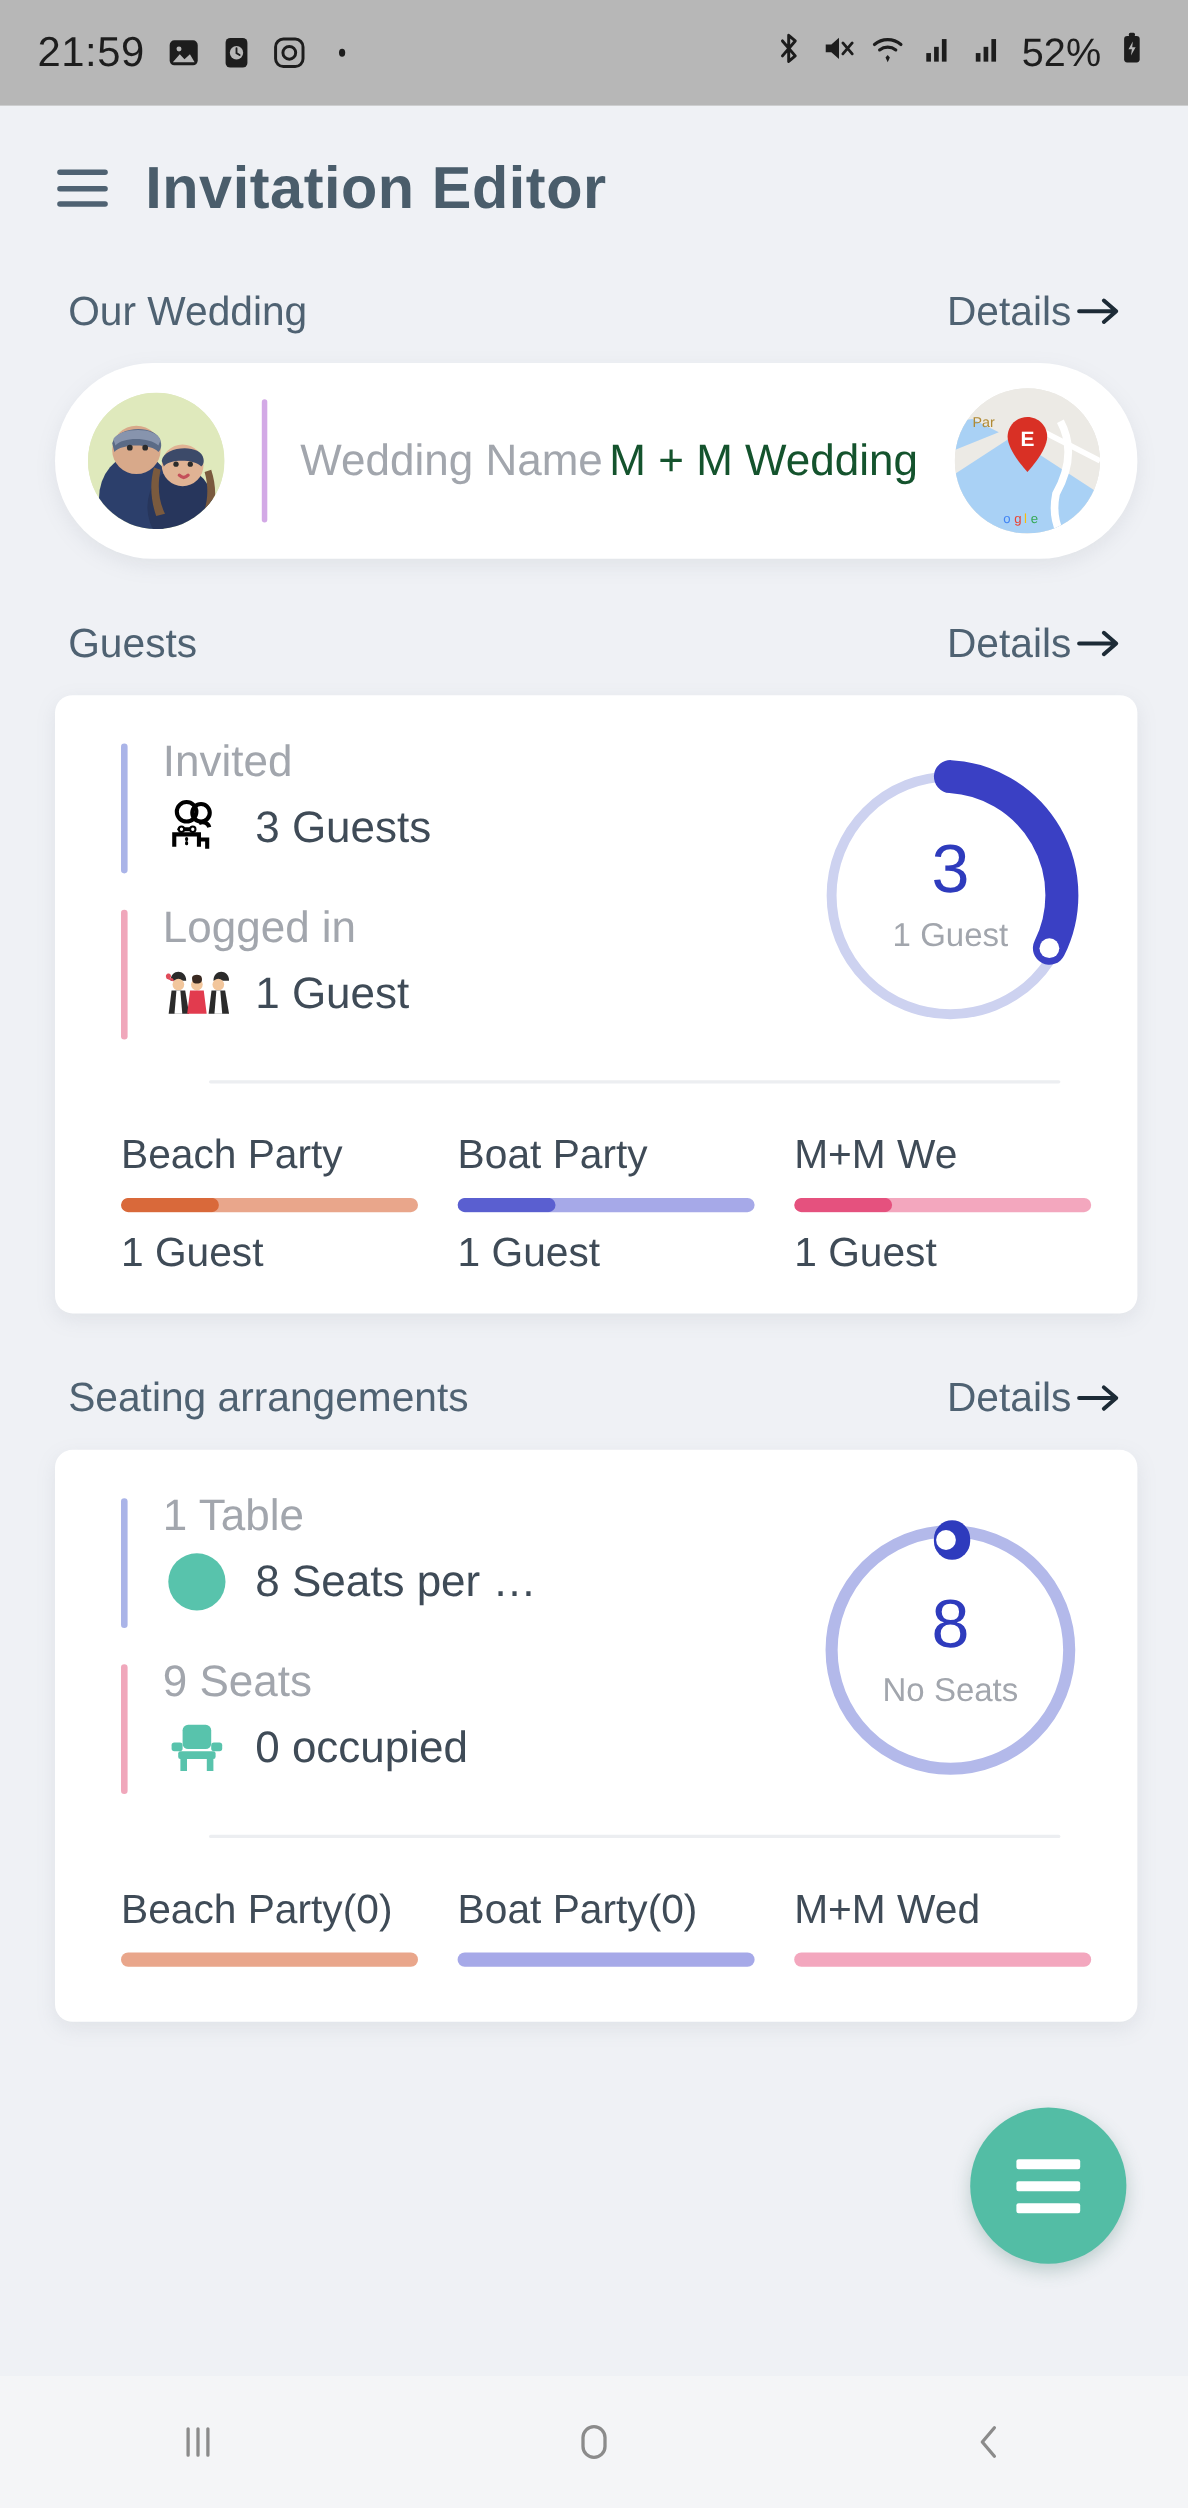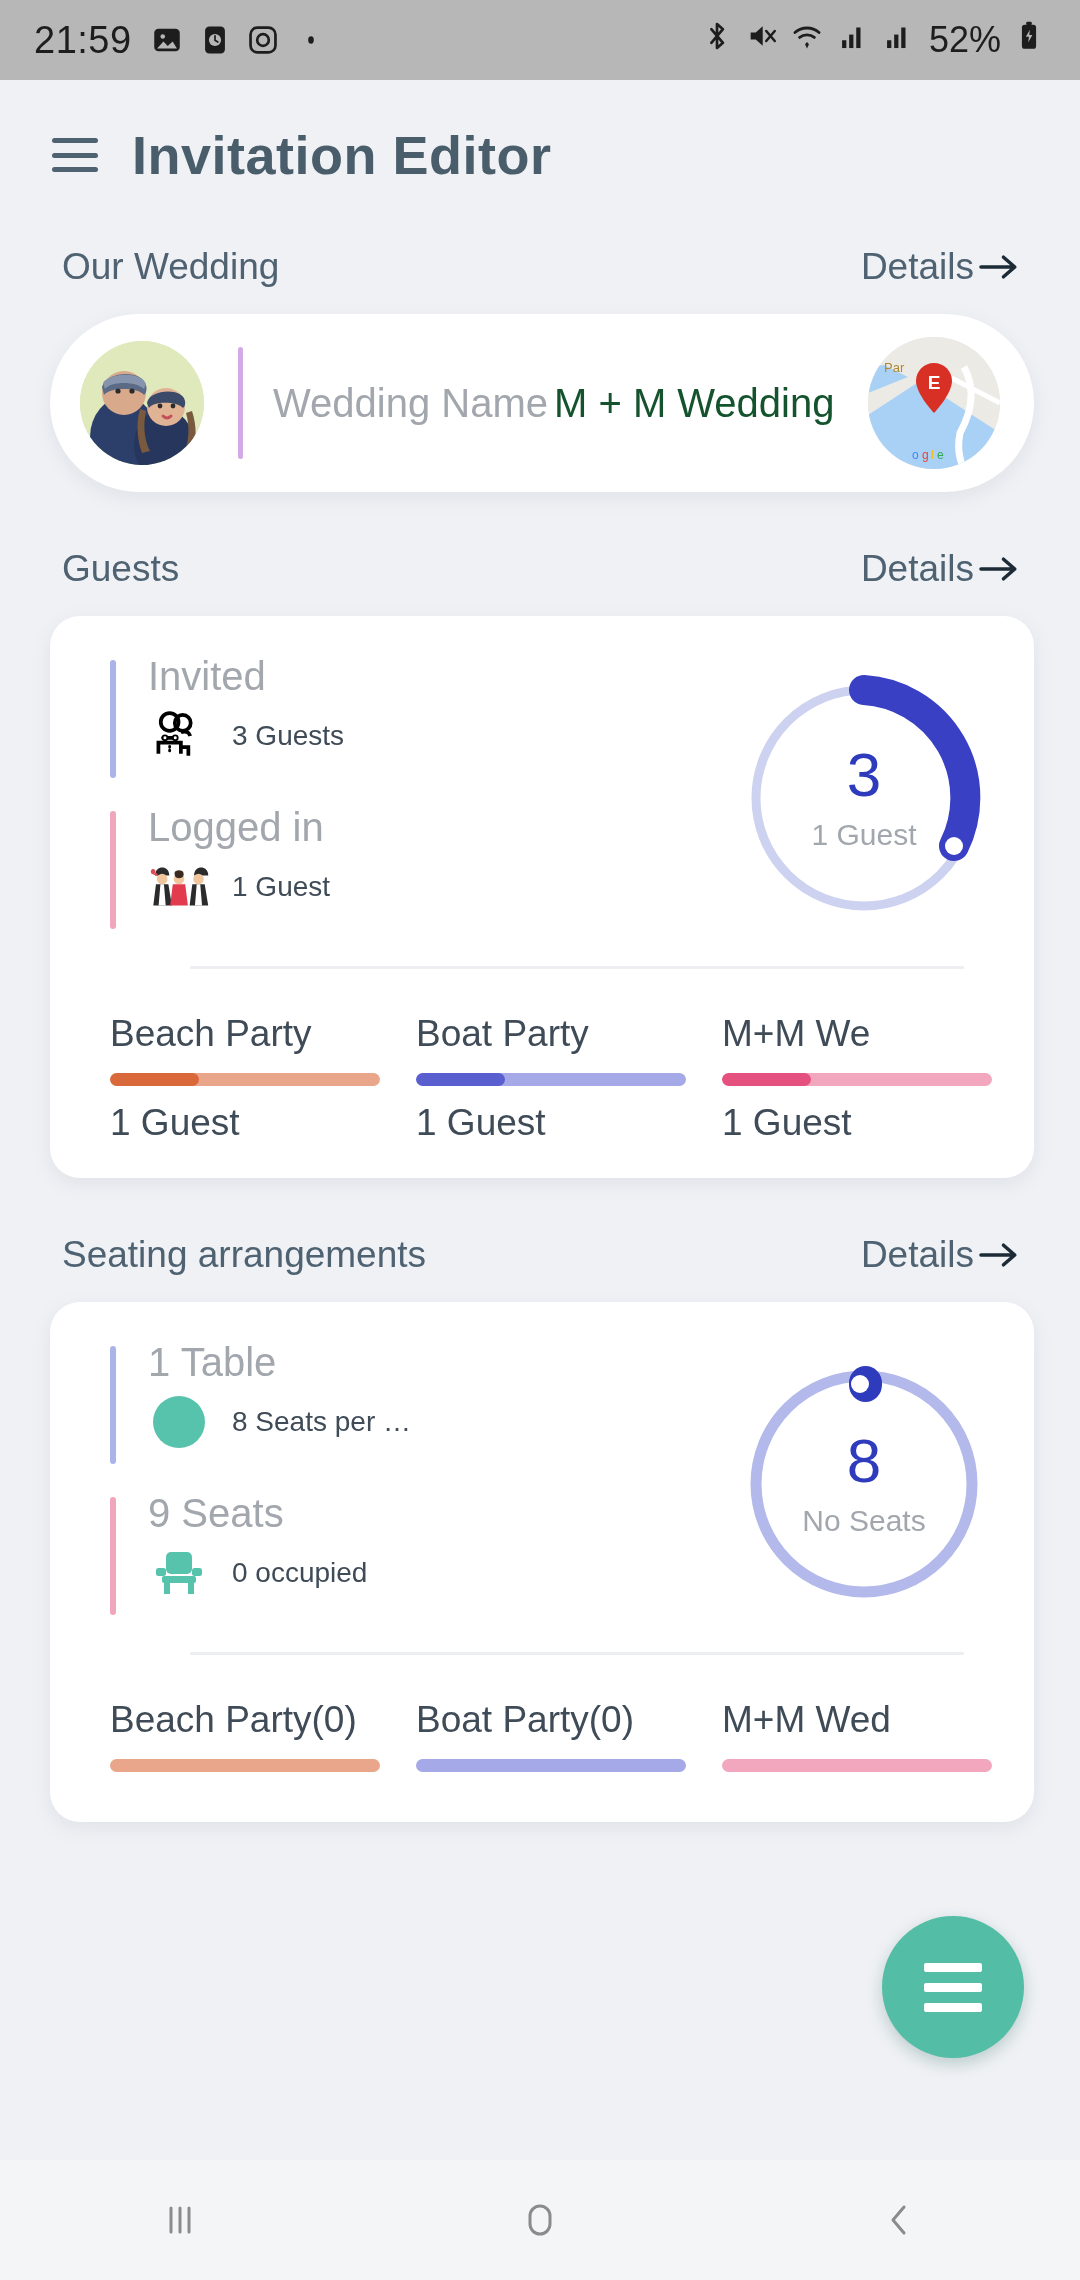--- a/index.html
+++ b/index.html
@@ -6,21 +6,21 @@
   html, body {
     width: 1080px; height: 2280px;
     font-family: "Liberation Sans", sans-serif;
     background: #eff1f5;
     overflow: hidden;
   }
   .screen { position: relative; width: 1080px; height: 2280px; background: #eff1f5; }
 
   
   .statusbar {
-    height: 80px; background: #b7b7b7; display: flex; align-items: center;
+    height: 96px; background: #b7b7b7; display: flex; align-items: center;
     padding: 0 34px; color: #1d1d1d;
   }
   .sb-time { font-size: 38px; letter-spacing: .5px; }
   .sb-left-icons { display: flex; align-items: center; gap: 14px; margin-left: 18px; }
   .sb-right { margin-left: auto; display: flex; align-items: flex-start; gap: 11px; }
   .sb-ic { width: 34px; height: 34px; display: inline-block; }
   .sb-battery-text { font-size: 36px; margin-left: 4px; }
 
   
   .appbar { display: flex; align-items: center; padding: 40px 0 0 52px; height: 110px; }
@@ -54,31 +54,31 @@
   .wed-texts { display: flex; flex-direction: row; gap: 6px; }
   .wed-label { font-size: 40px; color: #a2a6ad; }
   .wed-value { font-size: 40px; color: #14532d; }
   .map-thumb {
     width: 132px; height: 132px; border-radius: 50%; overflow: hidden;
     margin-left: auto; flex: 0 0 132px; background: #e8e6e1;
   }
 
   
   .big-card {
-    margin: 26px 46px 10px 50px; border-radius: 30px; position: relative;
+    margin: 26px 46px 10px 50px; border-radius: 16px; position: relative;
     padding: 38px 0 34px 0; overflow: hidden;
   }
   .stat-rows { padding-left: 60px; position: relative; z-index: 2; width: 560px; }
   .stat-row { position: relative; padding-left: 38px; margin-bottom: 38px; }
   .stat-row:last-child { margin-bottom: 0; }
   .stat-bar { position: absolute; left: 0; top: 6px; width: 6px; height: 118px; border-radius: 4px; }
   .stat-label { font-size: 40px; color: #a2a6ad; margin-bottom: 6px; }
   .stat-value-row { display: flex; align-items: center; gap: 22px; }
   .stat-icon { width: 62px; height: 62px; display: flex; align-items: center; justify-content: center; }
-  .stat-value { font-size: 28px; color: #3f4b57; }
+  .stat-value { font-size: 40px; color: #3f4b57; }
 
   
   .gauge { position: absolute; right: 38px; top: 50px; width: 264px; height: 264px; }
   .gauge .center { position: absolute; inset: 0; display: flex; flex-direction: column;
     align-items: center; justify-content: center; }
   .gauge-num { font-size: 62px; color: #2e3bbd; line-height: 1; }
   .gauge-sub { font-size: 30px; color: #a2a6ad; margin-top: 12px; }
 
   
   .divider { height: 3px; background: #eceef1; margin: 48px 70px 0 140px; border-radius: 2px; }

